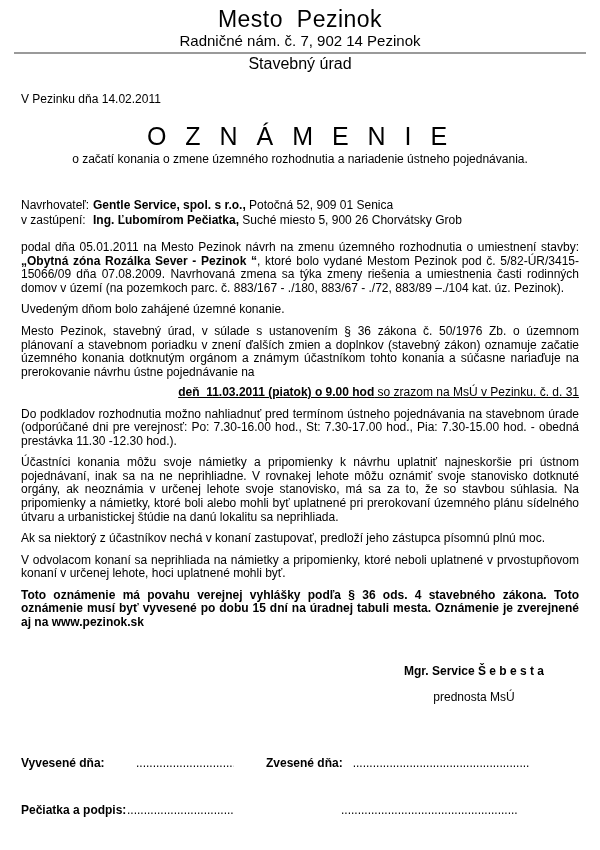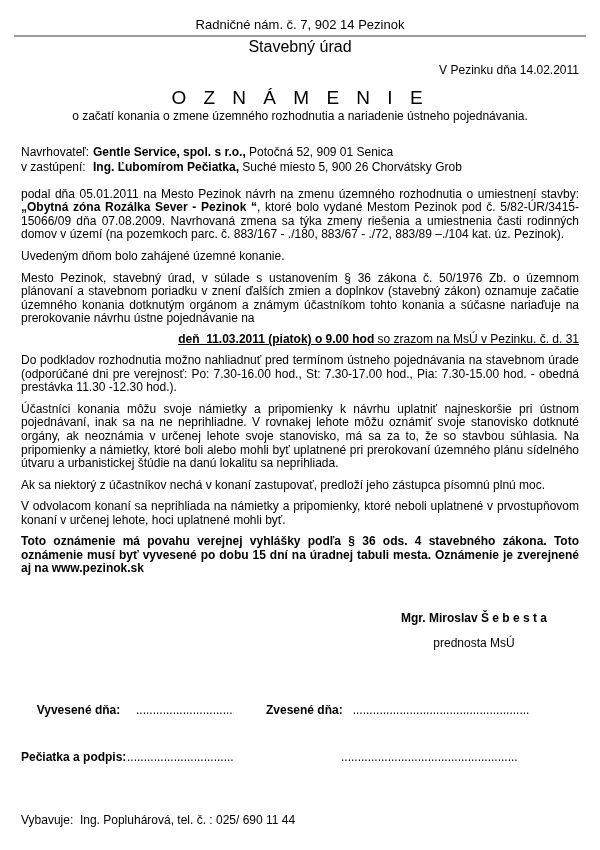--- a/index.html
+++ b/index.html
@@ -7,59 +7,60 @@
     width:600px;height:850px;overflow:hidden;
     background:#ffffff;color:#000000;
     font-family:"Liberation Sans", sans-serif;
     font-size:12px;line-height:1.13;
   }
   .page{padding-top:6px;}
   .center{text-align:center;}
   .bold{font-weight:bold;}
   .pre{white-space:pre-wrap;}
   .city-title{font-size:23px;line-height:1.15;letter-spacing:.5px;}
-  .city-address{font-size:13px;margin-top:12px;}
+  .city-address{font-size:15px;margin-top:1px;}
   .header-rule{height:2px;background:#9a9a9a;margin:2px 14px 0 14px;}
   .office{font-size:16px;margin-top:1px;}
-  .meta{padding:0 21px;margin-top:7px;text-align:right;}
+  .meta{padding:0 21px;margin-top:19px;}
   .meta div{line-height:1.25;}
-  .doc-title{font-size:19px;letter-spacing:6px;margin-top:9px;}
+  .doc-title{font-size:25px;letter-spacing:6px;margin-top:15px;}
   .doc-subtitle{margin-top:2px;}
   .content{padding:0 21px;}
-  .parties{margin-top:21px;}
+  .parties{margin-top:32px;}
   .party-row{display:flex;line-height:1.25;}
   .party-label{width:72px;flex:0 0 72px;}
   .para{text-align:justify;margin:8px 0 0 0;}
   .p-first{margin-top:13px;}
   .hearing{margin:7px 0 0 0;text-align:right;}
   .hearing .u{text-decoration:underline;white-space:pre-wrap;}
   .signature{width:220px;margin:36px 16px 0 auto;text-align:center;}
   .sig-name{font-weight:bold;white-space:pre-wrap;}
   .sig-role{margin-top:12px;}
   .fields{padding:0 21px;}
   .f-row{display:flex;align-items:baseline;margin-top:0;}
   .f-row1{margin-top:53px;}
   .f-row2{margin-top:33px;}
   .f-label{font-weight:bold;flex:0 0 auto;}
-  .w-posted{width:115px;text-align:center;}
+  .w-posted{width:115px;}
   .w-stamp{width:106px;}
   .dots{display:inline-block;overflow:hidden;white-space:nowrap;flex:0 0 auto;}
   .dots-s{width:98px;}
   .dots-s2{width:107px;}
   .dots-l{width:176px;}
   .ml-removed{margin-left:32px;}
   .ml-dots1{margin-left:10px;}
   .ml-dots2{margin-left:107px;}
   .handler{margin-top:50px;white-space:pre-wrap;}
 </style>
 </head>
 <body>
 
 <div class="page">
 
+  <div class="center city-title pre">Mesto  Pezinok</div>
   <div class="center city-address">Radničné nám. č. 7, 902 14 Pezinok</div>
   <div class="header-rule"></div>
   <div class="center office">Stavebný úrad</div>
 
   <div class="meta">
     <div>V Pezinku dňa 14.02.2011</div>
   </div>
 
   <div class="center doc-title pre">O Z N Á M E N I E</div>
   <div class="center doc-subtitle">o začatí konania o zmene územného rozhodnutia a nariadenie ústneho pojednávania.</div>
@@ -89,21 +90,21 @@
     <p class="para">Účastníci konania môžu svoje námietky a pripomienky k návrhu uplatniť najneskoršie pri ústnom pojednávaní, inak sa na ne neprihliadne. V rovnakej lehote môžu oznámiť svoje stanovisko dotknuté orgány, ak neoznámia v určenej lehote svoje stanovisko, má sa za to, že so stavbou súhlasia. Na pripomienky a námietky, ktoré boli alebo mohli byť uplatnené pri prerokovaní územného plánu sídelného útvaru a urbanistickej štúdie na danú lokalitu sa neprihliada.</p>
 
     <p class="para">Ak sa niektorý z účastníkov nechá v konaní zastupovať, predloží jeho zástupca písomnú plnú moc.</p>
 
     <p class="para">V odvolacom konaní sa neprihliada na námietky a pripomienky, ktoré neboli uplatnené v prvostupňovom konaní v určenej lehote, hoci uplatnené mohli byť.</p>
 
     <p class="para bold">Toto oznámenie má povahu verejnej vyhlášky podľa § 36 ods. 4 stavebného zákona. Toto oznámenie musí byť vyvesené po dobu 15 dní na úradnej tabuli  mesta. Oznámenie je zverejnené aj na  www.pezinok.sk</p>
   </div>
 
   <div class="signature">
-    <div class="sig-name">Mgr. Miroslav Š e b e s t a</div>
+    <div class="sig-name">Mgr. Service Š e b e s t a</div>
     <div class="sig-role">prednosta MsÚ</div>
   </div>
 
   <div class="fields">
     <div class="f-row f-row1">
       <span class="f-label w-posted">Vyvesené dňa:</span>
       <span class="dots dots-s">............................................................................</span>
       <span class="f-label ml-removed">Zvesené dňa:</span>
       <span class="dots dots-l ml-dots1">............................................................................</span>
     </div>

